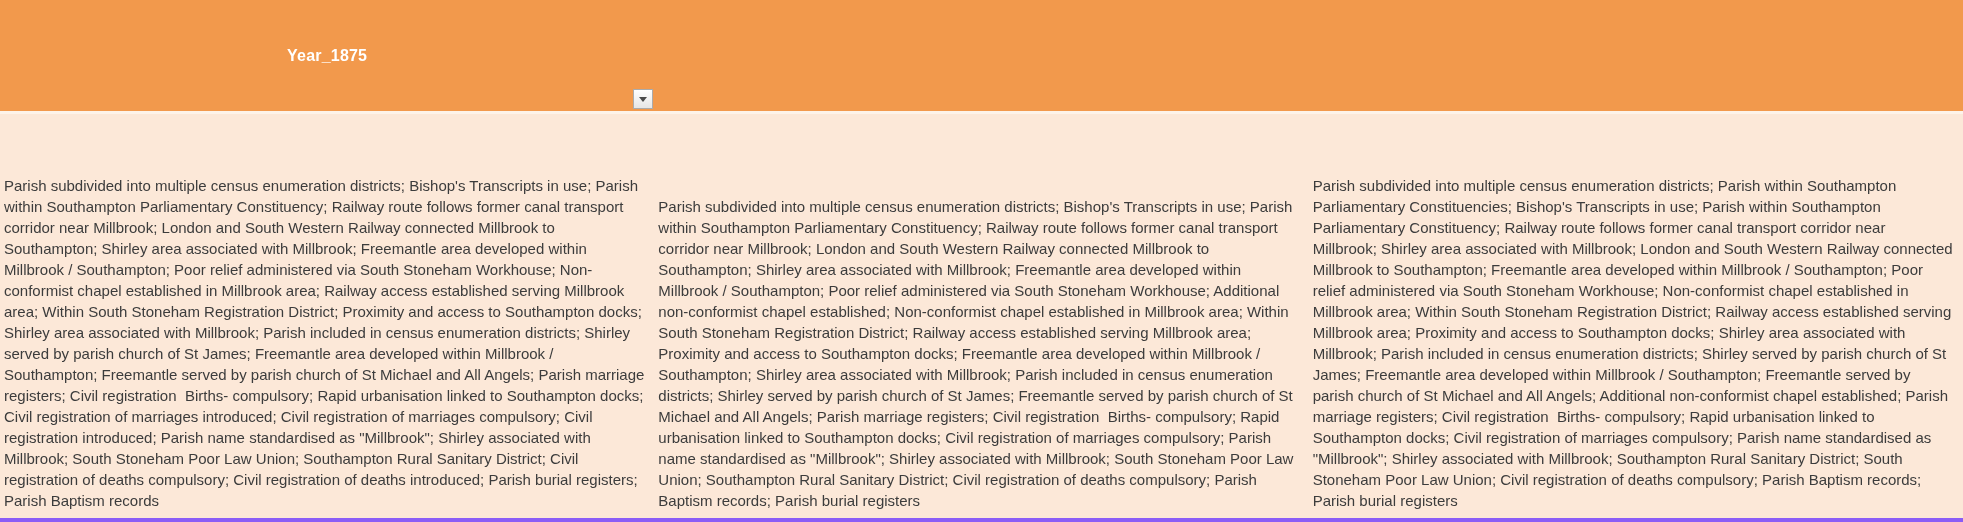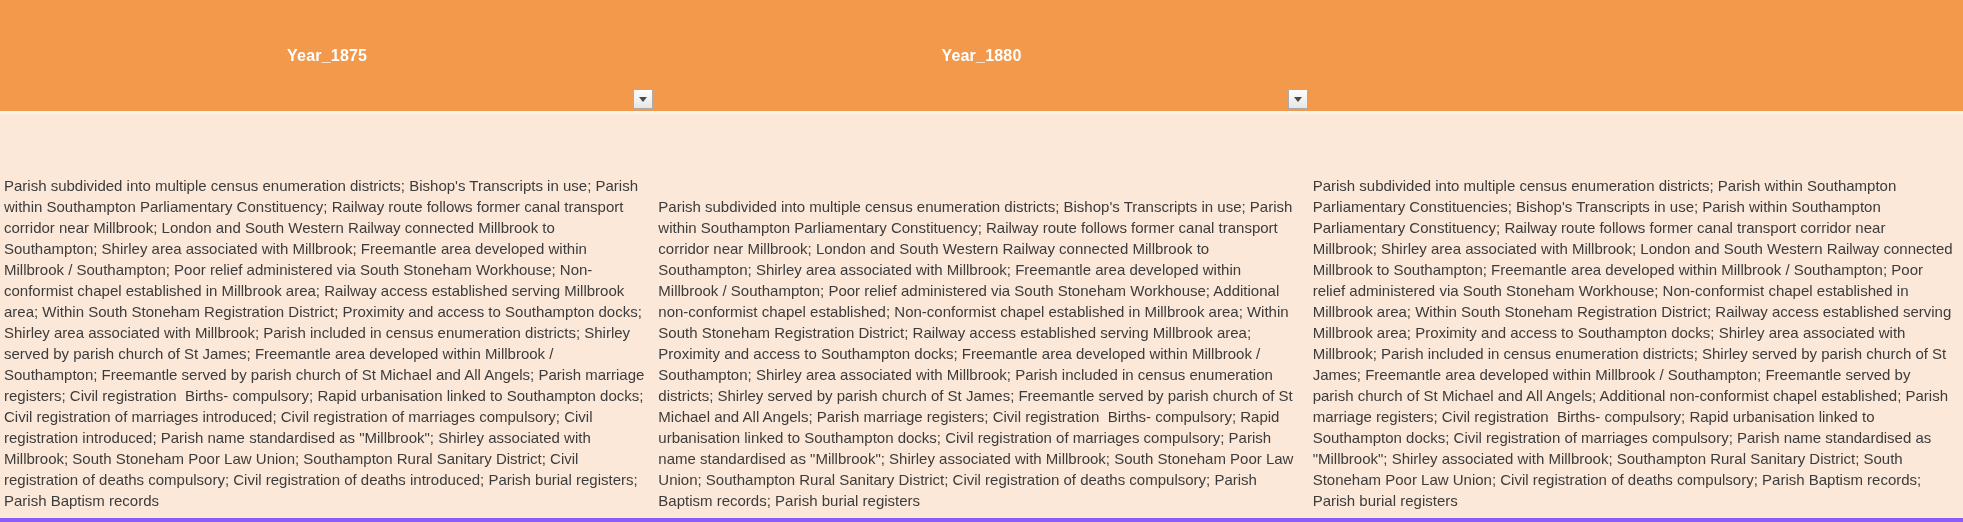--- a/index.html
+++ b/index.html
@@ -90,26 +90,20 @@
 
 <div id="screen">
 
   <div class="header-row">
     <div class="header-cell">
       <span class="header-label">Year_1875</span>
       <button class="filter-btn">
         <span class="filter-arrow"></span>
       </button>
     </div>
-    <div class="header-cell">
-      <span class="header-label">Year_1880</span>
-      <button class="filter-btn">
-        <span class="filter-arrow"></span>
-      </button>
-    </div>
   </div>
 
   <div class="header-seam"></div>
 
   <div class="body-row">
     <div class="body-cell">
       <span class="cell-text">Parish subdivided into multiple census enumeration districts; Bishop's Transcripts in use; Parish within Southampton Parliamentary Constituency; Railway route follows former canal transport corridor near Millbrook; London and South Western Railway connected Millbrook to Southampton; Shirley area associated with Millbrook; Freemantle area developed within Millbrook / Southampton; Poor relief administered via South Stoneham Workhouse; Non-conformist chapel established in Millbrook area; Railway access established serving Millbrook area; Within South Stoneham Registration District; Proximity and access to Southampton docks; Shirley area associated with Millbrook; Parish included in census enumeration districts; Shirley served by parish church of St James; Freemantle area developed within Millbrook / Southampton; Freemantle served by parish church of St Michael and All Angels; Parish marriage registers; Civil registration  Births- compulsory; Rapid urbanisation linked to Southampton docks; Civil registration of marriages introduced; Civil registration of marriages compulsory; Civil registration introduced; Parish name standardised as "Millbrook"; Shirley associated with Millbrook; South Stoneham Poor Law Union; Southampton Rural Sanitary District; Civil registration of deaths compulsory; Civil registration of deaths introduced; Parish burial registers; Parish Baptism records</span>
     </div>
     <div class="body-cell">
       <span class="cell-text">Parish subdivided into multiple census enumeration districts; Bishop's Transcripts in use; Parish within Southampton Parliamentary Constituency; Railway route follows former canal transport corridor near Millbrook; London and South Western Railway connected Millbrook to Southampton; Shirley area associated with Millbrook; Freemantle area developed within Millbrook / Southampton; Poor relief administered via South Stoneham Workhouse; Additional non-conformist chapel established; Non-conformist chapel established in Millbrook area; Within South Stoneham Registration District; Railway access established serving Millbrook area; Proximity and access to Southampton docks; Freemantle area developed within Millbrook / Southampton; Shirley area associated with Millbrook; Parish included in census enumeration districts; Shirley served by parish church of St James; Freemantle served by parish church of St Michael and All Angels; Parish marriage registers; Civil registration  Births- compulsory; Rapid urbanisation linked to Southampton docks; Civil registration of marriages compulsory; Parish name standardised as "Millbrook"; Shirley associated with Millbrook; South Stoneham Poor Law Union; Southampton Rural Sanitary District; Civil registration of deaths compulsory; Parish Baptism records; Parish burial registers</span>

